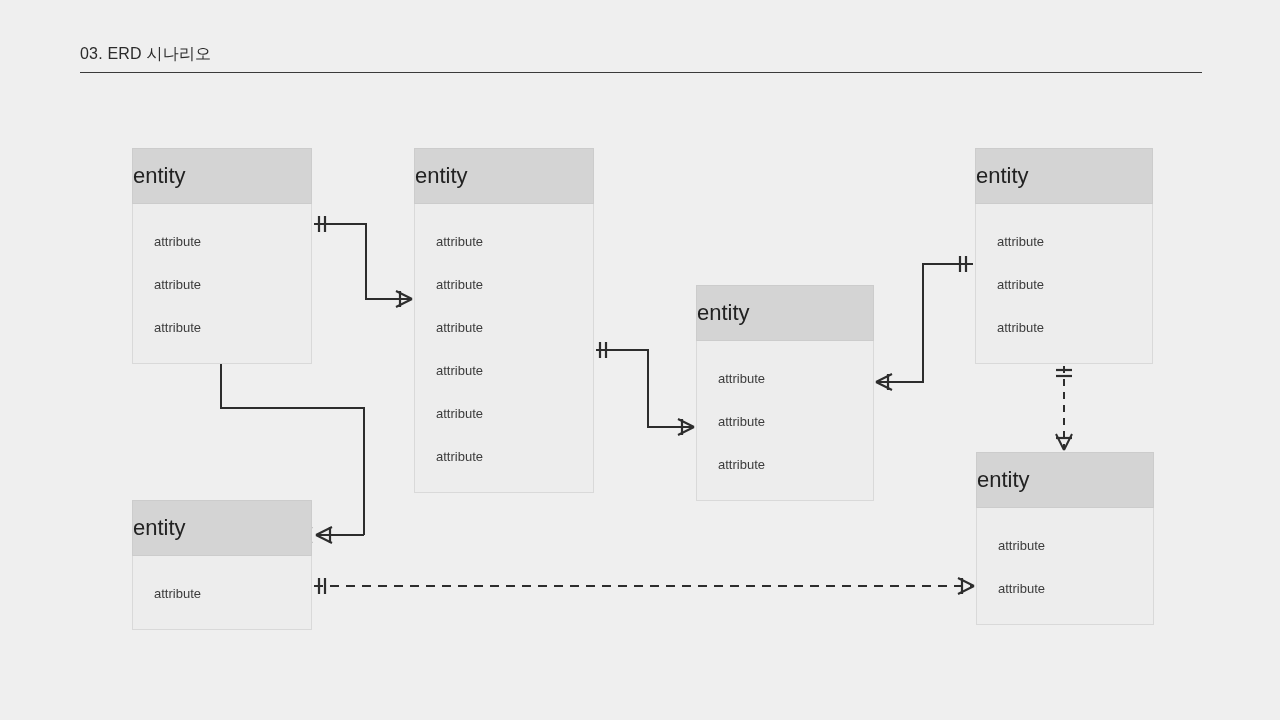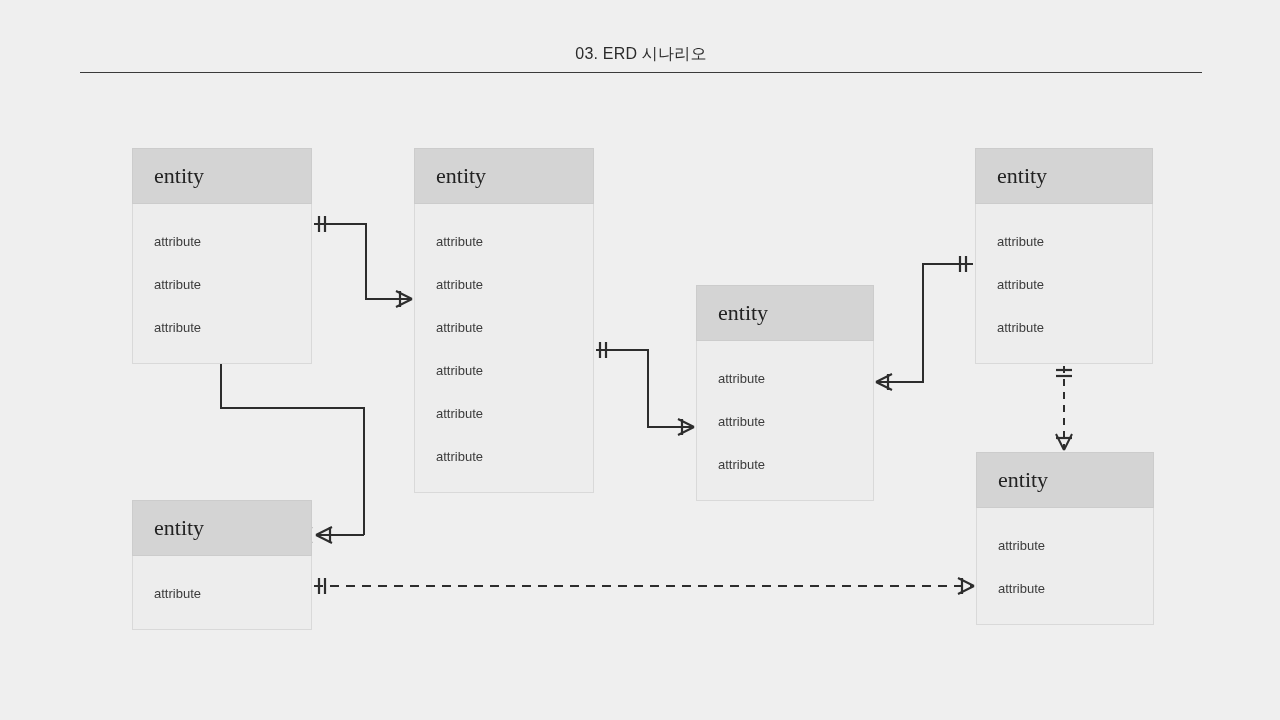--- a/index.html
+++ b/index.html
@@ -20,21 +20,20 @@
     width: 1280px;
     height: 720px;
   }
 
   
   #title-block {
     position: absolute;
     left: 80px;
     top: 44px;
     width: 1122px;
-    text-align: center;
   }
   #page-title {
     font-size: 16px;
     color: #2b2b2b;
     letter-spacing: 0.2px;
     line-height: 20px;
     padding-bottom: 8px;
     white-space: nowrap;
   }
   #title-rule {
@@ -50,23 +49,21 @@
   }
   .entity-header {
     box-sizing: border-box;
     background: #d4d4d4;
     border: 1px solid #cccccc;
     color: #222222;
     font-size: 22px;
     line-height: 1;
     display: flex;
     align-items: center;
-    padding-left: 21px;
     height: 56px;
-    font-family: Liberation Serif, serif;
   }
   .entity-body {
     box-sizing: border-box;
     background: #ededed;
     border: 1px solid #d9d9d9;
     border-top: none;
     padding: 16px 0 14px 21px;
   }
   .attr {
     font-size: 13px;

